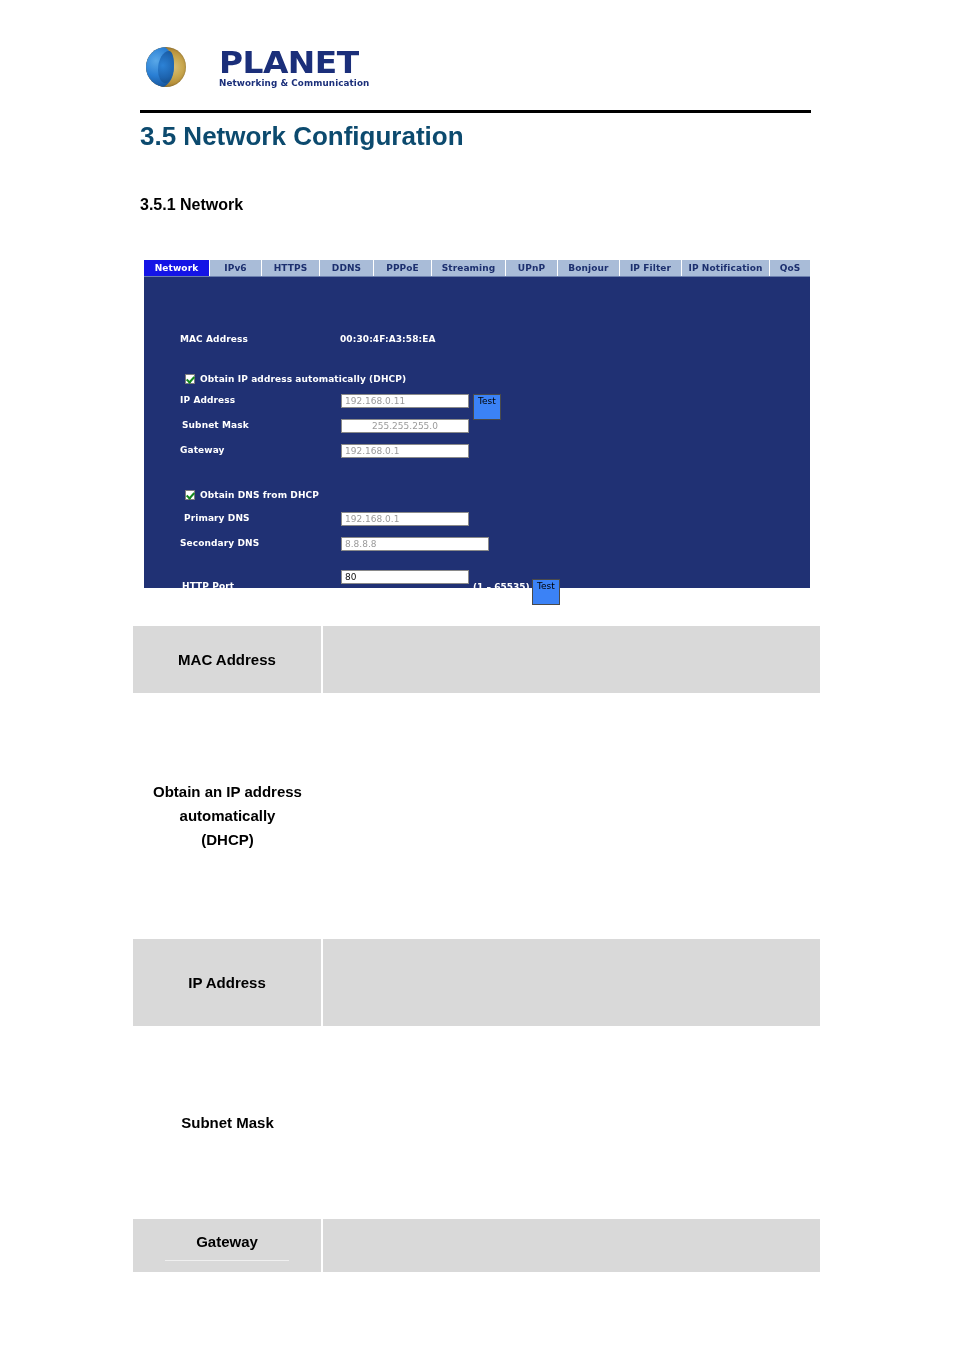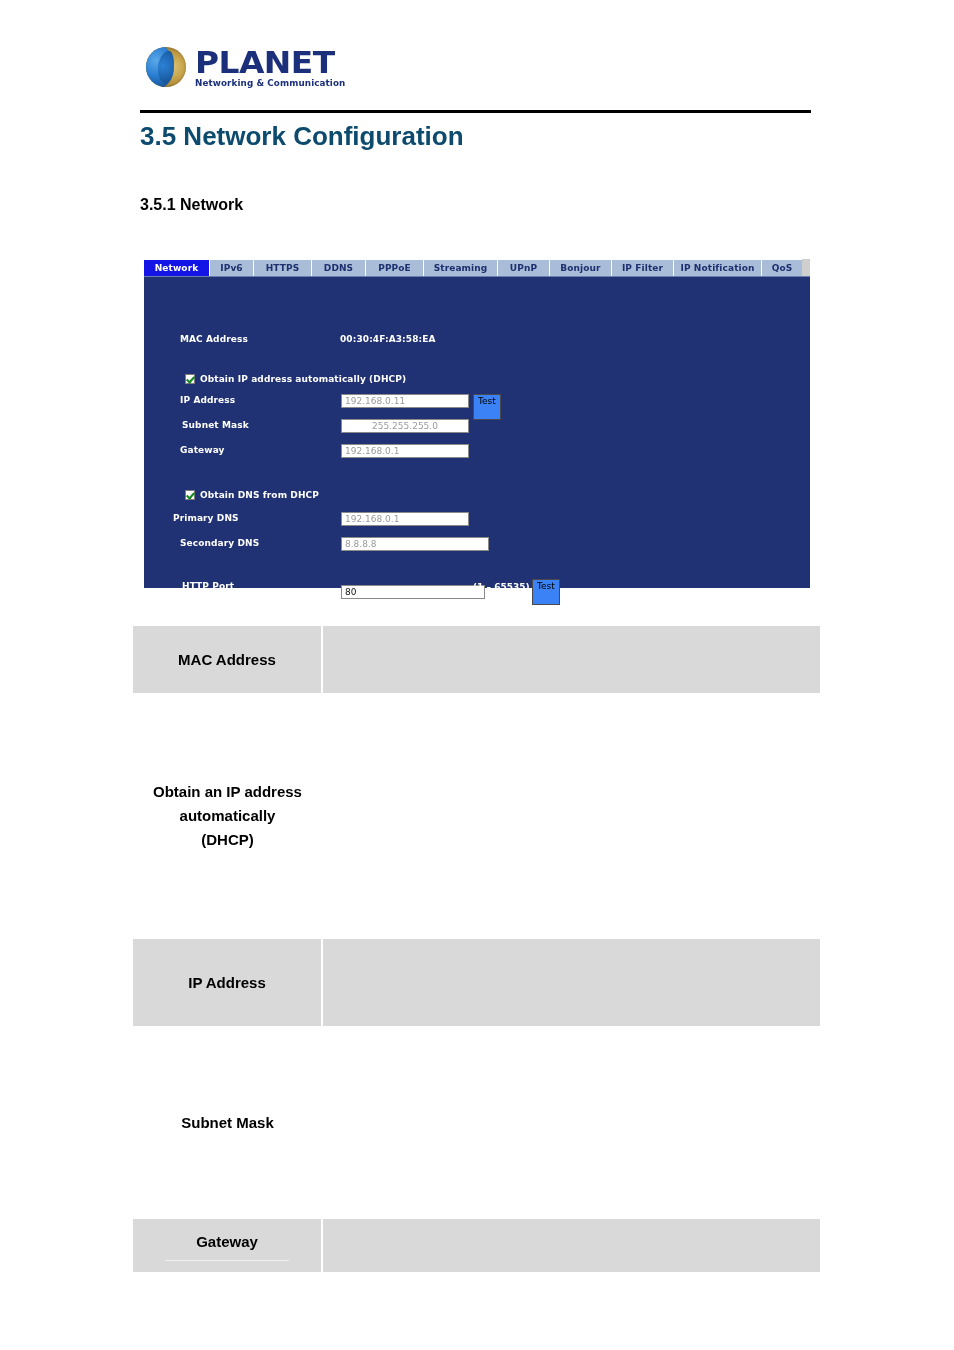--- a/index.html
+++ b/index.html
@@ -24,20 +24,21 @@
     width: 954px;
     height: 1350px;
   }
   .logo-block {
     position: absolute;
     left: 146px;
     top: 46px;
     height: 48px;
     display: flex;
     align-items: flex-start;
+    gap: 24px;
   }
   .logo-globe {
     width: 40px;
     height: 40px;
     border-radius: 50%;
     margin-top: 1px;
     position: relative;
     overflow: hidden;
     background: radial-gradient(circle at 68% 50%, #d9c07a 0%, #c9a84f 28%, #b8913c 48%, #8e6f2c 70%, #5d4a1e 100%);
     box-shadow: inset 0 0 2px rgba(0,0,0,0.35);
@@ -326,21 +327,21 @@
 
   <div class="hr-top"></div>
 
   <h1 class="section-title">3.5 Network Configuration</h1>
   <h2 class="sub-title">3.5.1 Network</h2>
 
   <div class="ui-panel">
 
     <div class="tabbar">
       <div class="tab active" style="width:66px;"><span>Network</span></div>
-      <div class="tab" style="width:44px;"><span>IPv6</span></div>
+      <div class="tab" style="width:52px;"><span>IPv6</span></div>
       <div class="tab" style="width:58px;"><span>HTTPS</span></div>
       <div class="tab" style="width:54px;"><span>DDNS</span></div>
       <div class="tab" style="width:58px;"><span>PPPoE</span></div>
       <div class="tab" style="width:74px;"><span>Streaming</span></div>
       <div class="tab" style="width:52px;"><span>UPnP</span></div>
       <div class="tab" style="width:62px;"><span>Bonjour</span></div>
       <div class="tab" style="width:62px;"><span>IP Filter</span></div>
       <div class="tab" style="width:88px;"><span>IP Notification</span></div>
       <div class="tab" style="width:40px;"><span>QoS</span></div>
     </div>
@@ -363,28 +364,28 @@
       <div class="txtbox" style="left:197px; top:142px; width:128px;text-align:center;">255.255.255.0</div>
 
       <div class="fld-label" style="left:36px; top:168px;">Gateway</div>
       <div class="txtbox" style="left:197px; top:167px; width:128px;">192.168.0.1</div>
 
       <div class="chk-row" style="left:41px; top:213px;">
         <span class="chkbox"></span>
         <span class="chk-label">Obtain DNS from DHCP</span>
       </div>
 
-      <div class="fld-label" style="left:29px; top:236px;">Primary DNS</div>
+      <div class="fld-label" style="left:40px; top:236px;">Primary DNS</div>
       <div class="txtbox" style="left:197px; top:235px; width:128px;">192.168.0.1</div>
 
       <div class="fld-label" style="left:36px; top:261px;">Secondary DNS</div>
       <div class="txtbox" style="left:197px; top:260px; width:148px;">8.8.8.8</div>
 
       <div class="fld-label" style="left:38px; top:304px;">HTTP Port</div>
-      <div class="txtbox enabled" style="left:197px; top:308px; width:144px;">80</div>
+      <div class="txtbox enabled" style="left:197px; top:293px; width:128px;">80</div>
       <div class="hint" style="left:329px; top:305px;">(1 – 65535)</div>
       <div class="btn-test" style="left:388px; top:302px;">Test</div>
 
     </div>
   </div>
 
   <table class="desc-table">
     <tbody>
       <tr class="desc-row shaded" style="height:67px;">
         <td class="term">

